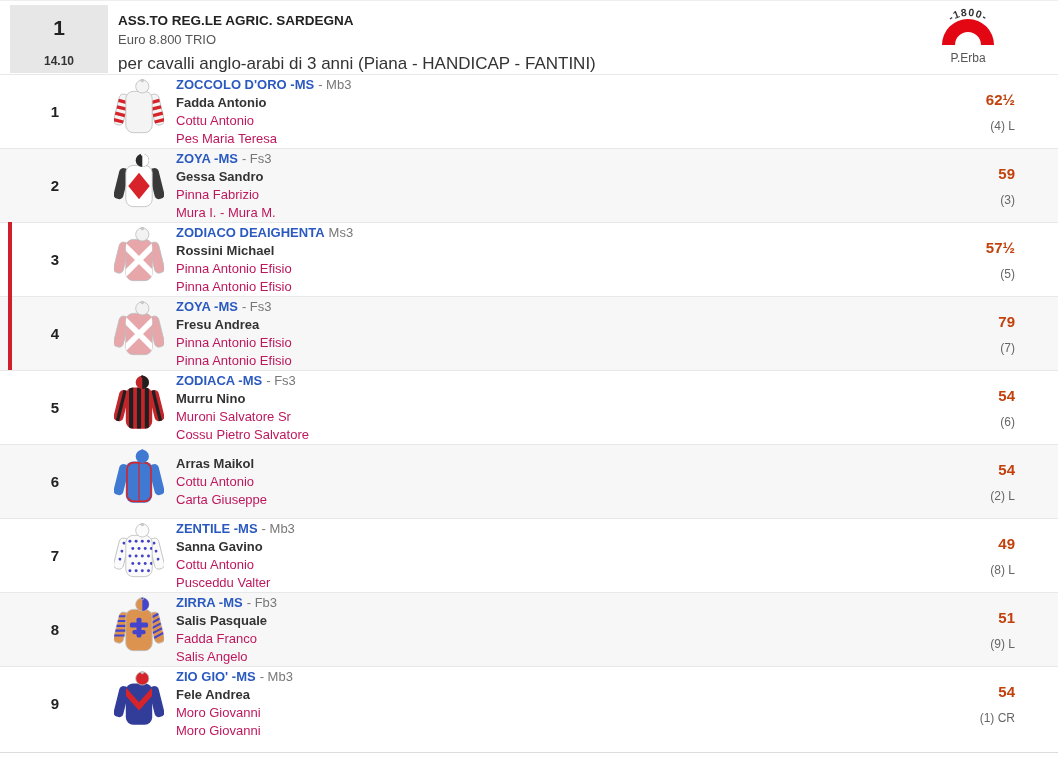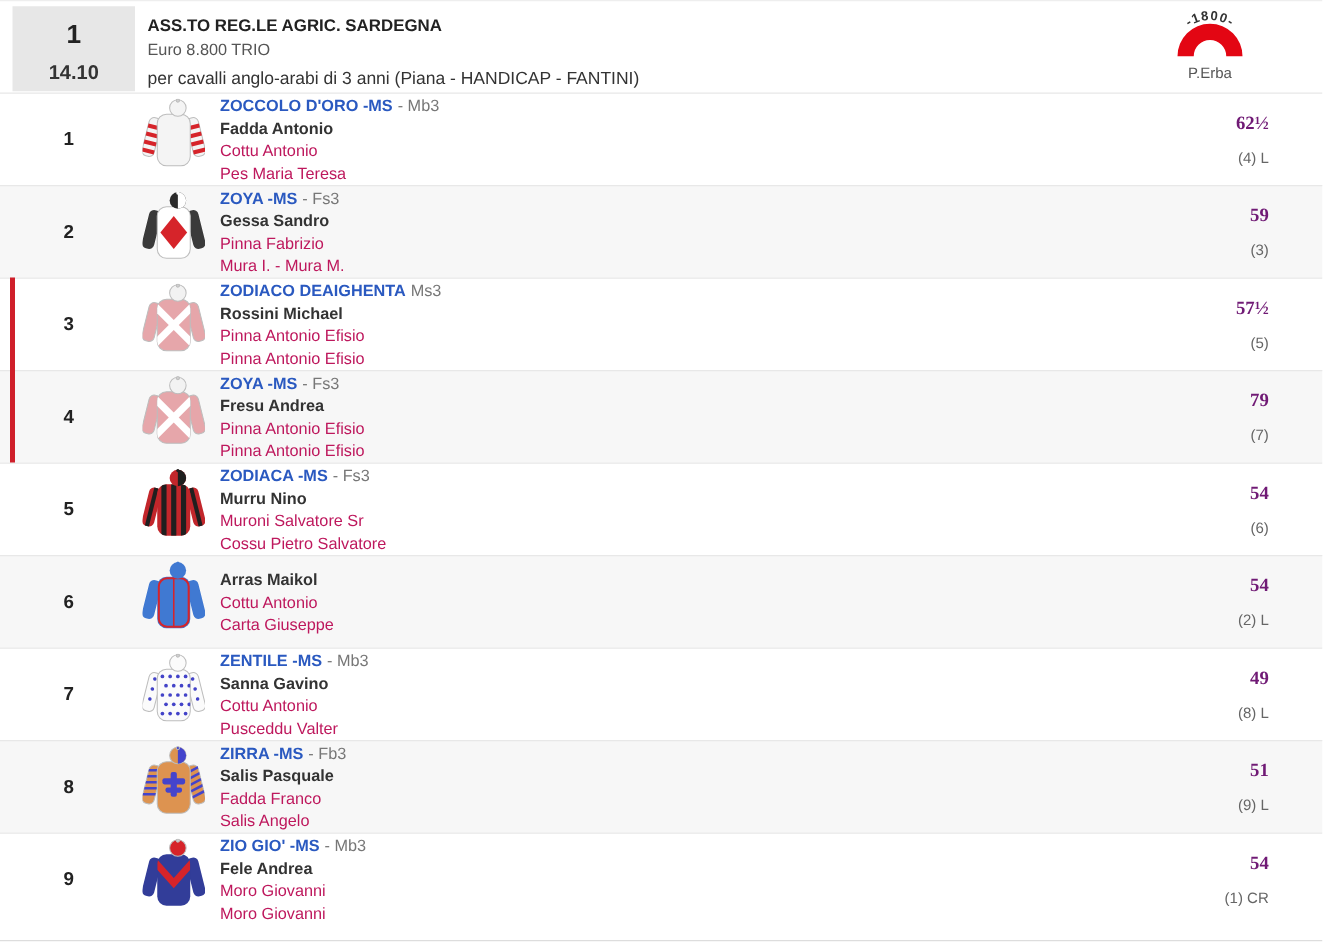--- a/index.html
+++ b/index.html
@@ -13,25 +13,25 @@
 
   
   .header { display:flex; height:74px; border-top:1px solid #eee; }
   .race-box {
     width:98px; margin-left:10px; margin-top:4px; height:68px;
     background:#e7e7e7; display:flex; flex-direction:column;
     align-items:center; justify-content:space-between;
     padding:6px 0 5px 0;
   }
   .race-number { font-size:21px; font-weight:bold; color:#222; line-height:1; margin-top:6px;}
-  .race-time { font-size:16px; font-weight:bold; color:#333; }
+  .race-time { font-size:12px; font-weight:bold; color:#333; }
   .race-info { flex:1; margin-left:10px; padding-top:12px; }
   .race-title { font-size:13.5px; font-weight:bold; color:#222; }
   .race-prize { font-size:13px; color:#555; margin-top:4px; }
-  .race-conditions { font-size:14px; color:#333; margin-top:7px; }
+  .race-conditions { font-size:17px; color:#333; margin-top:7px; }
   .race-track {
     width:130px; margin-right:25px; display:flex; flex-direction:column;
     align-items:center; padding-top:3px;
   }
   .surface-label { font-size:12px; color:#555; margin-top:1px; }
 
   
   .runners { width:1058px; }
   .row {
     display:flex; height:74px; border-top:1px solid #e8e8e8;
@@ -39,21 +39,21 @@
   }
   .row:nth-child(even) { background:#f7f7f7; }
   .col-num { width:110px; text-align:center; font-size:15px; font-weight:bold; color:#222; flex:none; }
   .col-silk { width:58px; flex:none; display:flex; justify-content:center; align-items:center; }
   .col-info { flex:1; padding-left:8px; font-size:13px; line-height:18px; }
   .horse-link { color:#2a59c0; font-weight:bold; text-decoration:none; cursor:pointer; }
   .horse-cat { color:#777; margin-left:4px; }
   .jockey { font-weight:bold; color:#333; }
   .trainer, .owner { color:#be185d; }
   .col-weight { width:150px; flex:none; text-align:right; padding-right:43px; }
-  .weight { font-size:15px; font-weight:bold; color:#701a75;font-family:Liberation Serif, serif; }
+  .weight { font-size:15px; font-weight:bold; color:#c2410c; }
   .note { font-size:12px; color:#666; margin-top:11px; }
 
   .red-bar { position:absolute; left:8px; top:222px; width:4px; height:148px; background:#cf1f2a; }
 
   .footer-line { margin-top:12px; border-top:1px solid #ddd; height:6px; }
   .silk-wrap { display:inline-block; line-height:0; }
 </style>
 </head>
 <body>
 

